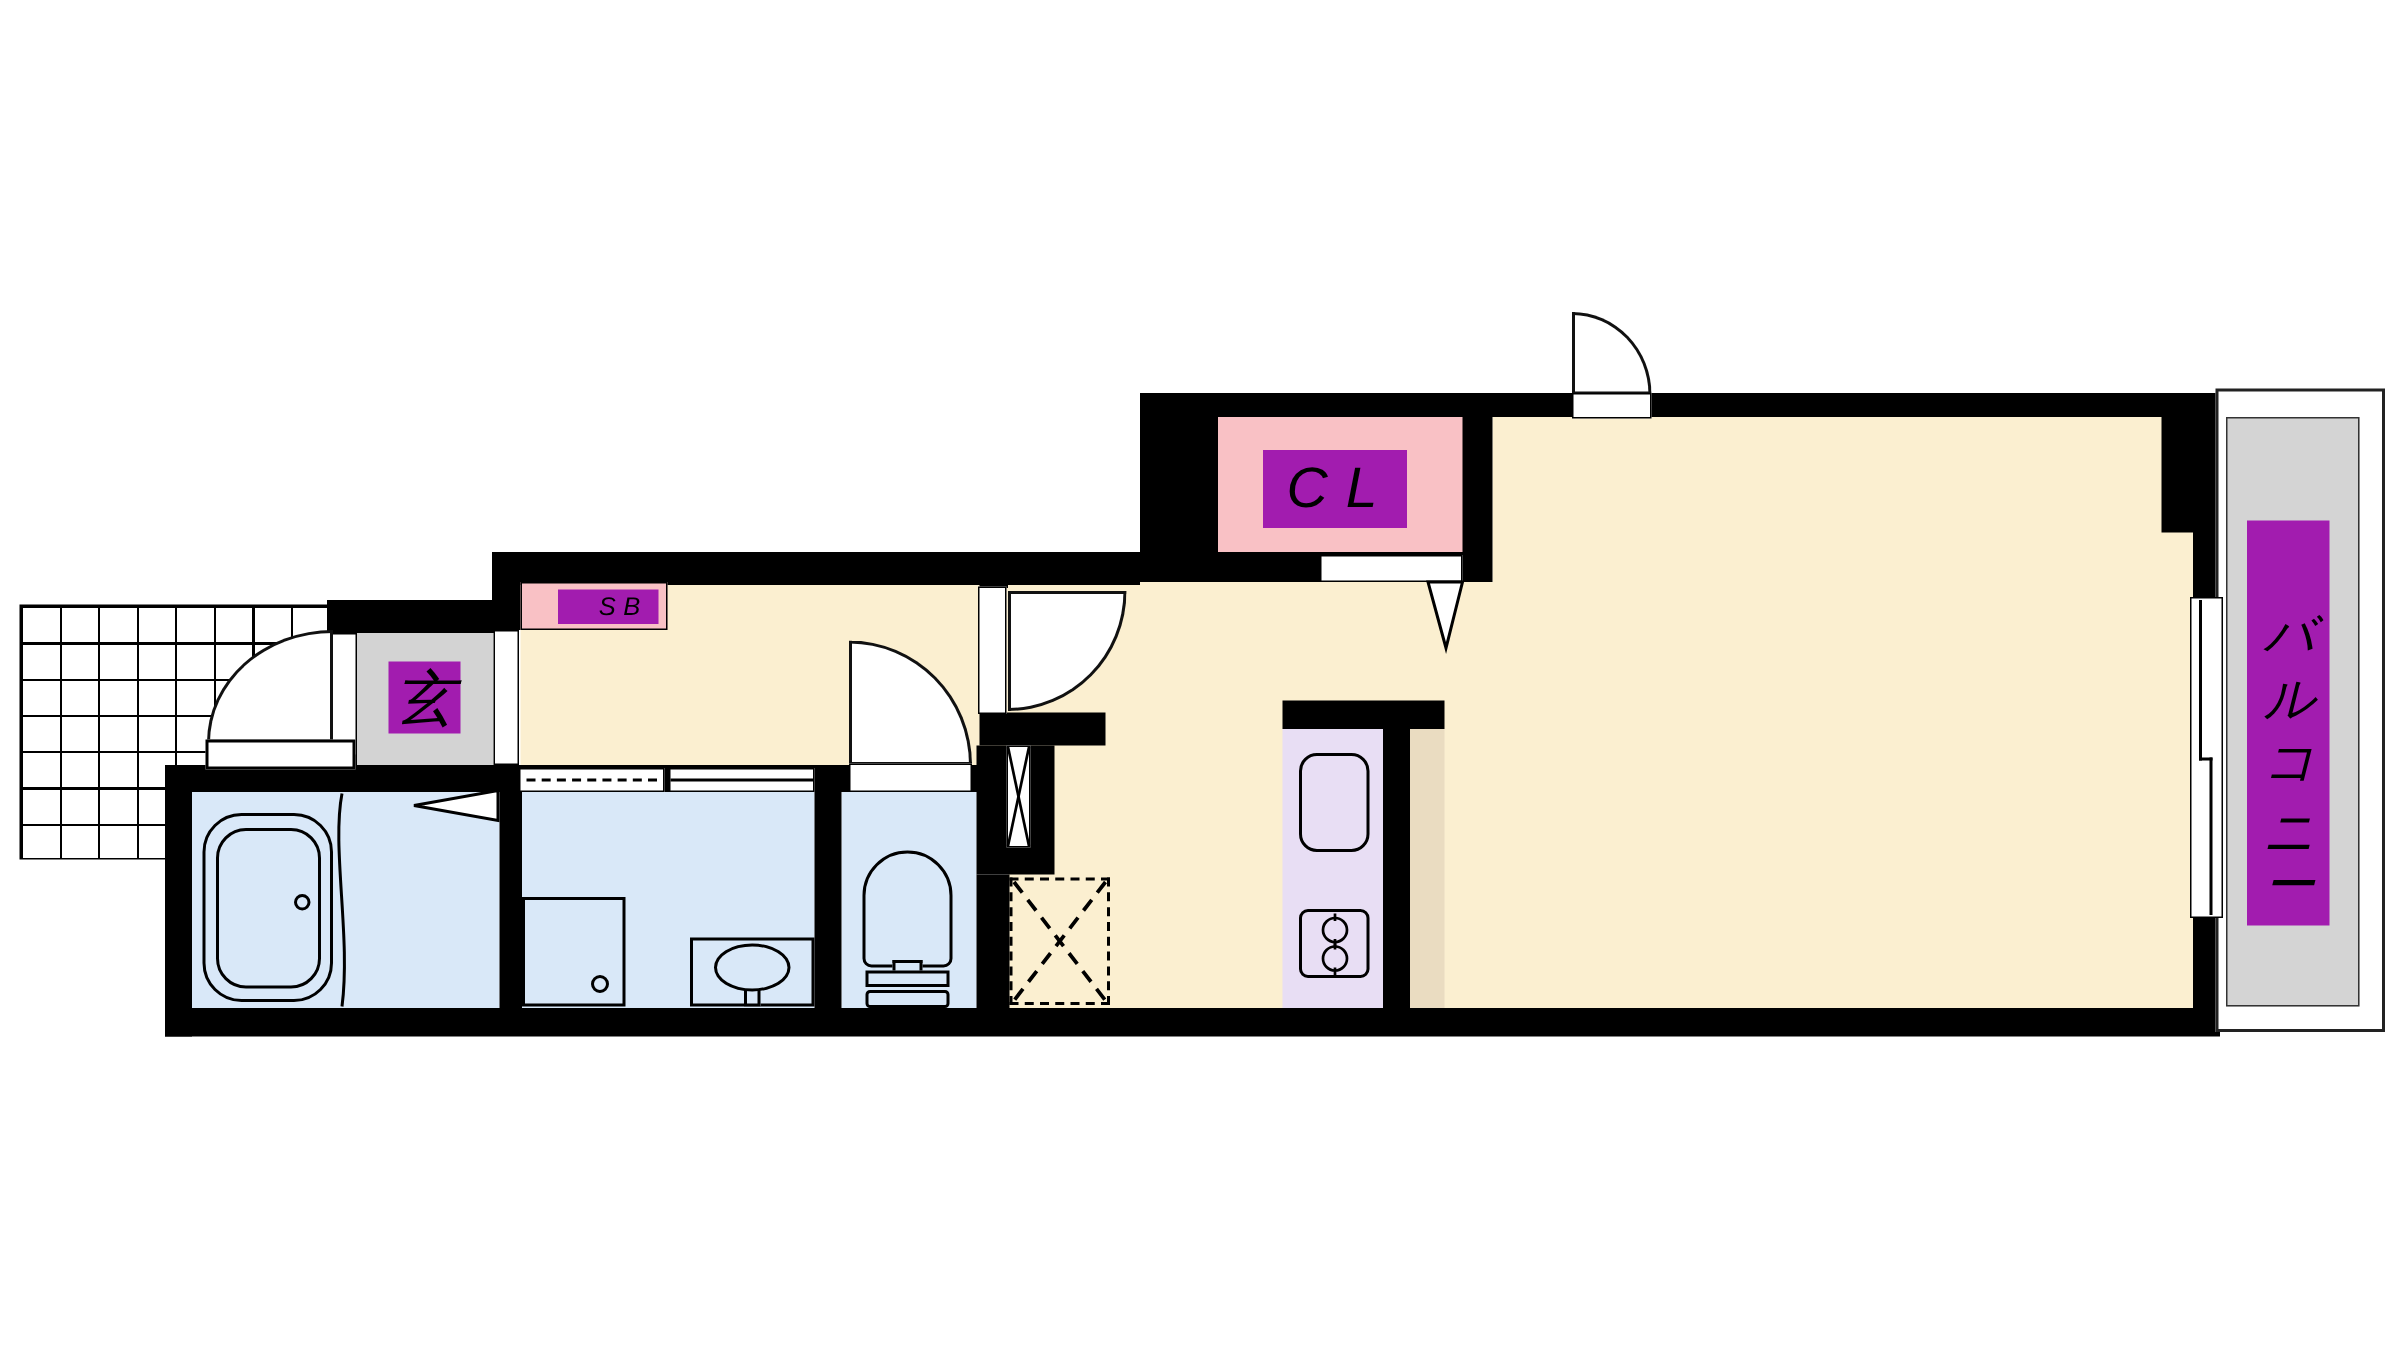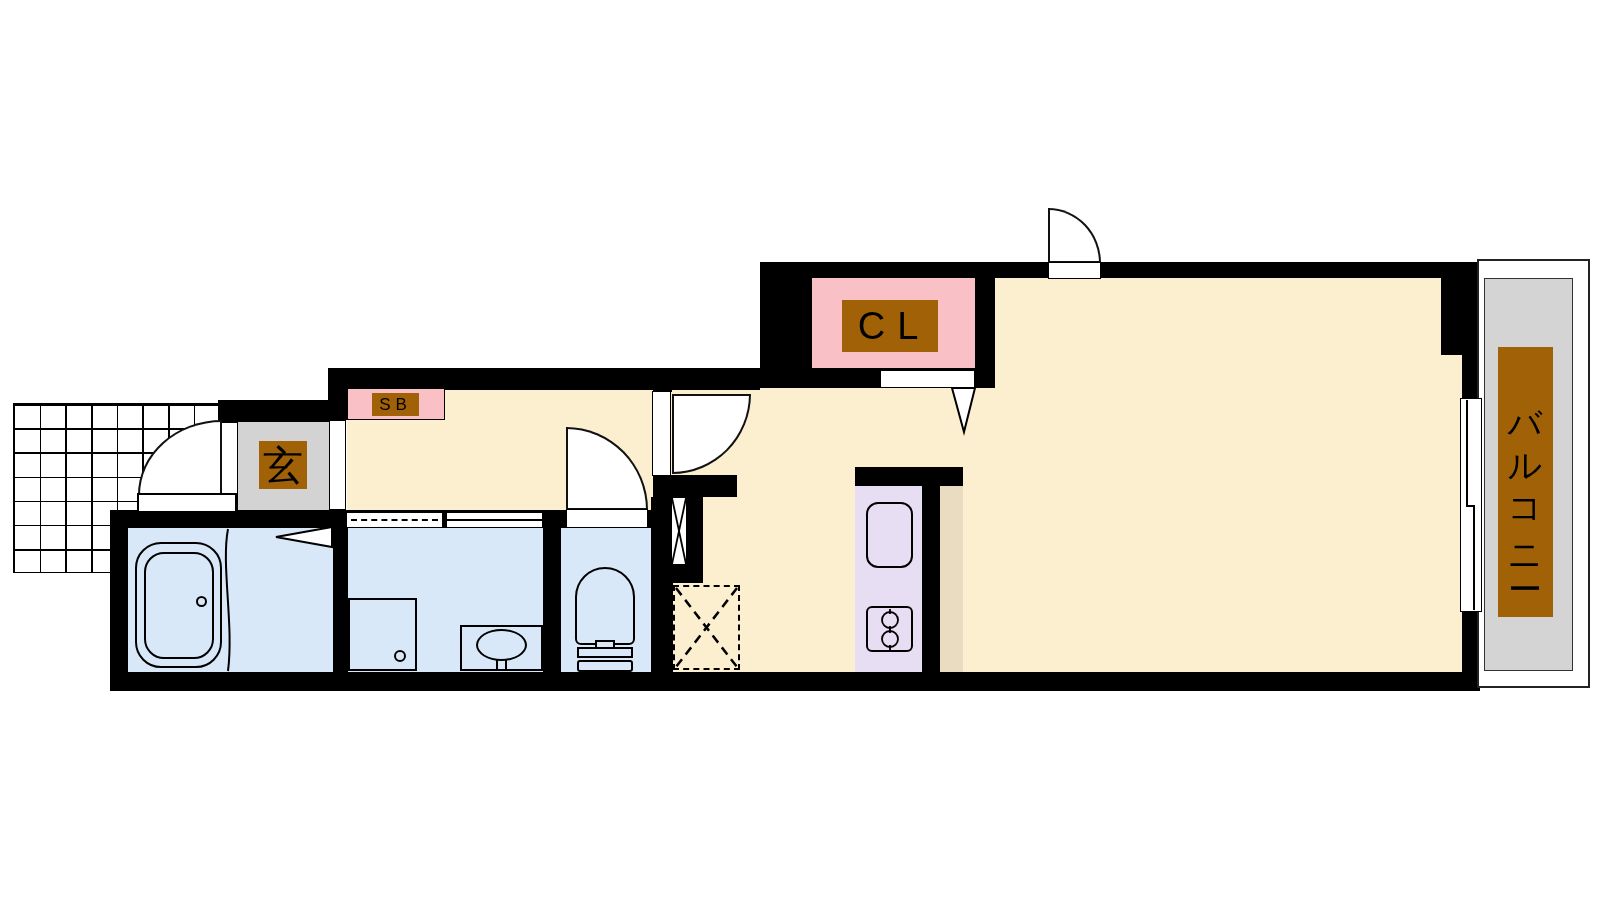--- a/index.html
+++ b/index.html
@@ -13,22 +13,22 @@
   .graybox{background:var(--c-entrance,#D3D3D3);}
   .pinkbox{background:var(--c-storage,#F9C1C5);}
   .purple{background:var(--c-kitchen,#E8DEF4);}
   .beige{background:var(--c-counter,#EADCC1);}
   .opening{position:absolute;background:#fff;border:1.5px solid #000;box-sizing:border-box;}
   .leaf{position:absolute;background:#fff;border:2px solid #000;box-sizing:border-box;}
   .disc{position:absolute;background:#fff;border:2px solid #111;box-sizing:border-box;}
   .disc.tl{border-radius:100% 0 0 0;}
   .disc.tr{border-radius:0 100% 0 0;}
   .disc.br{border-radius:0 0 100% 0;}
-  .labelbox{position:absolute;background:#a16207;display:flex;align-items:center;justify-content:center;
-            color:#000;white-space:nowrap;}
+  .labelbox{position:absolute;background:#a21caf;display:flex;align-items:center;justify-content:center;
+            color:#000;white-space:nowrap;font-style:italic;}
   .fixture{position:absolute;box-sizing:border-box;}
   .tiles{position:absolute;left:13px;top:403px;width:206px;height:170px;background:#fff;
          border:1.5px solid #000;box-sizing:border-box;
          background-image:
            repeating-linear-gradient(to right,#000 0 1.5px,transparent 1.5px 25.7px),
            repeating-linear-gradient(to bottom,#000 0 1.5px,transparent 1.5px 24.2px);}
   .dashline{position:absolute;left:4px;right:4px;top:50%;height:0;border-top:2.5px dashed #000;transform:translateY(-50%);}
   .solidline{position:absolute;left:0;right:0;top:50%;height:2px;background:#000;transform:translateY(-50%);}
   svg{position:absolute;left:0;top:0;}
 </style>
@@ -118,21 +118,21 @@
 
   <div class="abs" style="left:1477px;top:259px;width:113px;height:429px;background:#fff;border:2px solid #222;box-sizing:border-box;"></div>
   <div class="abs" style="left:1484px;top:278px;width:89px;height:393px;background:var(--c-balcony,#D4D4D4);border:1.5px solid #333;box-sizing:border-box;"></div>
 
   <div class="opening" style="left:1460px;top:398px;width:22px;height:214px;"></div>
   <div class="abs" style="left:1466px;top:400px;width:2px;height:107px;background:#000;"></div>
   <div class="abs" style="left:1473px;top:505px;width:2px;height:105px;background:#000;"></div>
   <div class="abs" style="left:1466px;top:505px;width:9px;height:2px;background:#000;"></div>
 
   <div class="abs pinkbox" style="left:347px;top:388px;width:98px;height:32px;border:1.5px solid #000;box-sizing:border-box;"></div>
-  <div class="labelbox" style="left:372px;top:393px;width:47px;height:23px;font-size:17px;letter-spacing:5px;padding-left:0;">SB</div>
+  <div class="labelbox" style="left:372px;top:393px;width:47px;height:23px;font-size:17px;letter-spacing:5px;padding-left:20px;">SB</div>
 
   <div class="labelbox" style="left:259px;top:441px;width:48px;height:48px;font-size:40px;">玄</div>
   <div class="labelbox" style="left:842px;top:300px;width:88px;height:52px;font-size:38px;letter-spacing:12px;padding-left:8px;">CL</div>
   <div class="labelbox" style="left:1498px;top:347px;width:55px;height:270px;font-size:34px;writing-mode:vertical-rl;letter-spacing:8px;">バルコニー</div>
 
   <svg width="1600" height="900" viewBox="0 0 1600 900">
     <path d="M228,529 C221,565 234,625 228,671" fill="none" stroke="#000" stroke-width="2"></path>
     <g stroke="#000" stroke-width="1.8">
       <line x1="672" y1="498" x2="686" y2="564"></line>
       <line x1="686" y1="498" x2="672" y2="564"></line>

